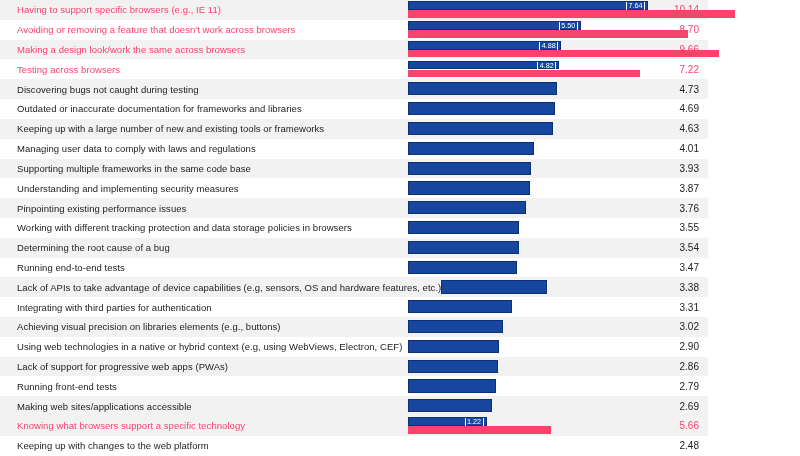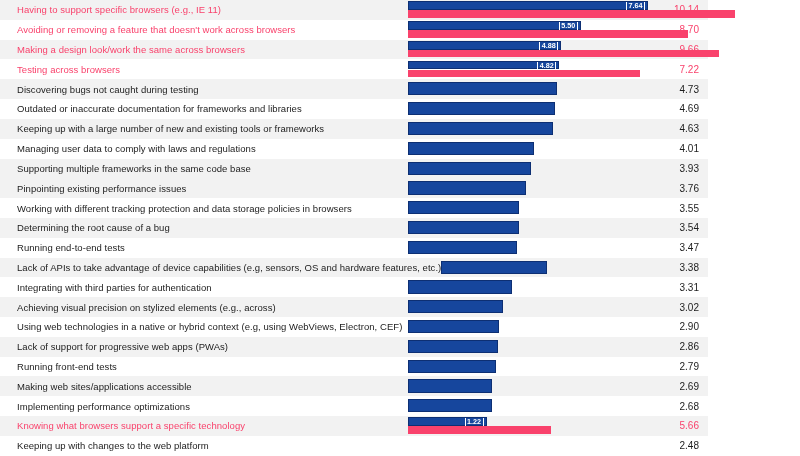--- a/index.html
+++ b/index.html
@@ -66,21 +66,21 @@
   }
 
   .inbar{
     position:absolute;
     right:2px;
     top:0;
     height:8.6px;
     line-height:8.6px;
     font-size:7.2px;
     color:#ffffff;
-    font-weight:bold;
+    font-weight:normal;
     padding:0 1.5px;
     box-sizing:border-box;
     border-left:1px solid #ffffff;
     border-right:1px solid #ffffff;
   }
 
   .value{
     flex:0 0 62px;
     display:flex;
     align-items:center;
@@ -164,20 +164,27 @@
       </div>
       <div class="value">4.01</div>
     </div>
     <div class="row odd">
       <div class="label">Supporting multiple frameworks in the same code base</div>
       <div class="plot">
         <div class="bar blue" style="width: 123.402px;"></div>
       </div>
       <div class="value">3.93</div>
     </div>
+    <div class="row even">
+      <div class="label">Understanding and implementing security measures</div>
+      <div class="plot">
+        <div class="bar blue" style="width: 121.518px;"></div>
+      </div>
+      <div class="value">3.87</div>
+    </div>
     <div class="row odd">
       <div class="label">Pinpointing existing performance issues</div>
       <div class="plot">
         <div class="bar blue" style="width: 118.064px;"></div>
       </div>
       <div class="value">3.76</div>
     </div>
     <div class="row even">
       <div class="label">Working with different tracking protection and data storage policies in browsers</div>
       <div class="plot">
@@ -207,21 +214,21 @@
       <div class="value">3.38</div>
     </div>
     <div class="row even">
       <div class="label">Integrating with third parties for authentication</div>
       <div class="plot">
         <div class="bar blue" style="width: 103.934px;"></div>
       </div>
       <div class="value">3.31</div>
     </div>
     <div class="row odd">
-      <div class="label">Achieving visual precision on stylized elements (e.g., across)</div>
+      <div class="label">Achieving visual precision on libraries elements (e.g., buttons)</div>
       <div class="plot">
         <div class="bar blue" style="width: 94.828px;"></div>
       </div>
       <div class="value">3.02</div>
     </div>
     <div class="row even">
       <div class="label">Using web technologies in a native or hybrid context (e.g, using  WebViews, Electron, CEF)</div>
       <div class="plot">
         <div class="bar blue" style="width: 91.06px;"></div>
       </div>
@@ -240,27 +247,20 @@
         <div class="bar blue" style="width: 87.606px;"></div>
       </div>
       <div class="value">2.79</div>
     </div>
     <div class="row odd">
       <div class="label">Making web sites/applications accessible</div>
       <div class="plot">
         <div class="bar blue" style="width: 84.466px;"></div>
       </div>
       <div class="value">2.69</div>
-    </div>
-    <div class="row even">
-      <div class="label">Implementing performance optimizations</div>
-      <div class="plot">
-        <div class="bar blue" style="width: 84.152px;"></div>
-      </div>
-      <div class="value">2.68</div>
     </div>
     <div class="row odd hl">
       <div class="label">Knowing what browsers support a specific technology</div>
       <div class="plot">
         <div class="bar blue" style="width: 78.5px;">
           <span class="inbar">1.22</span>
         </div>
         <div class="bar pink" style="width: 142.968px;"></div>
       </div>
       <div class="value">5.66</div>

